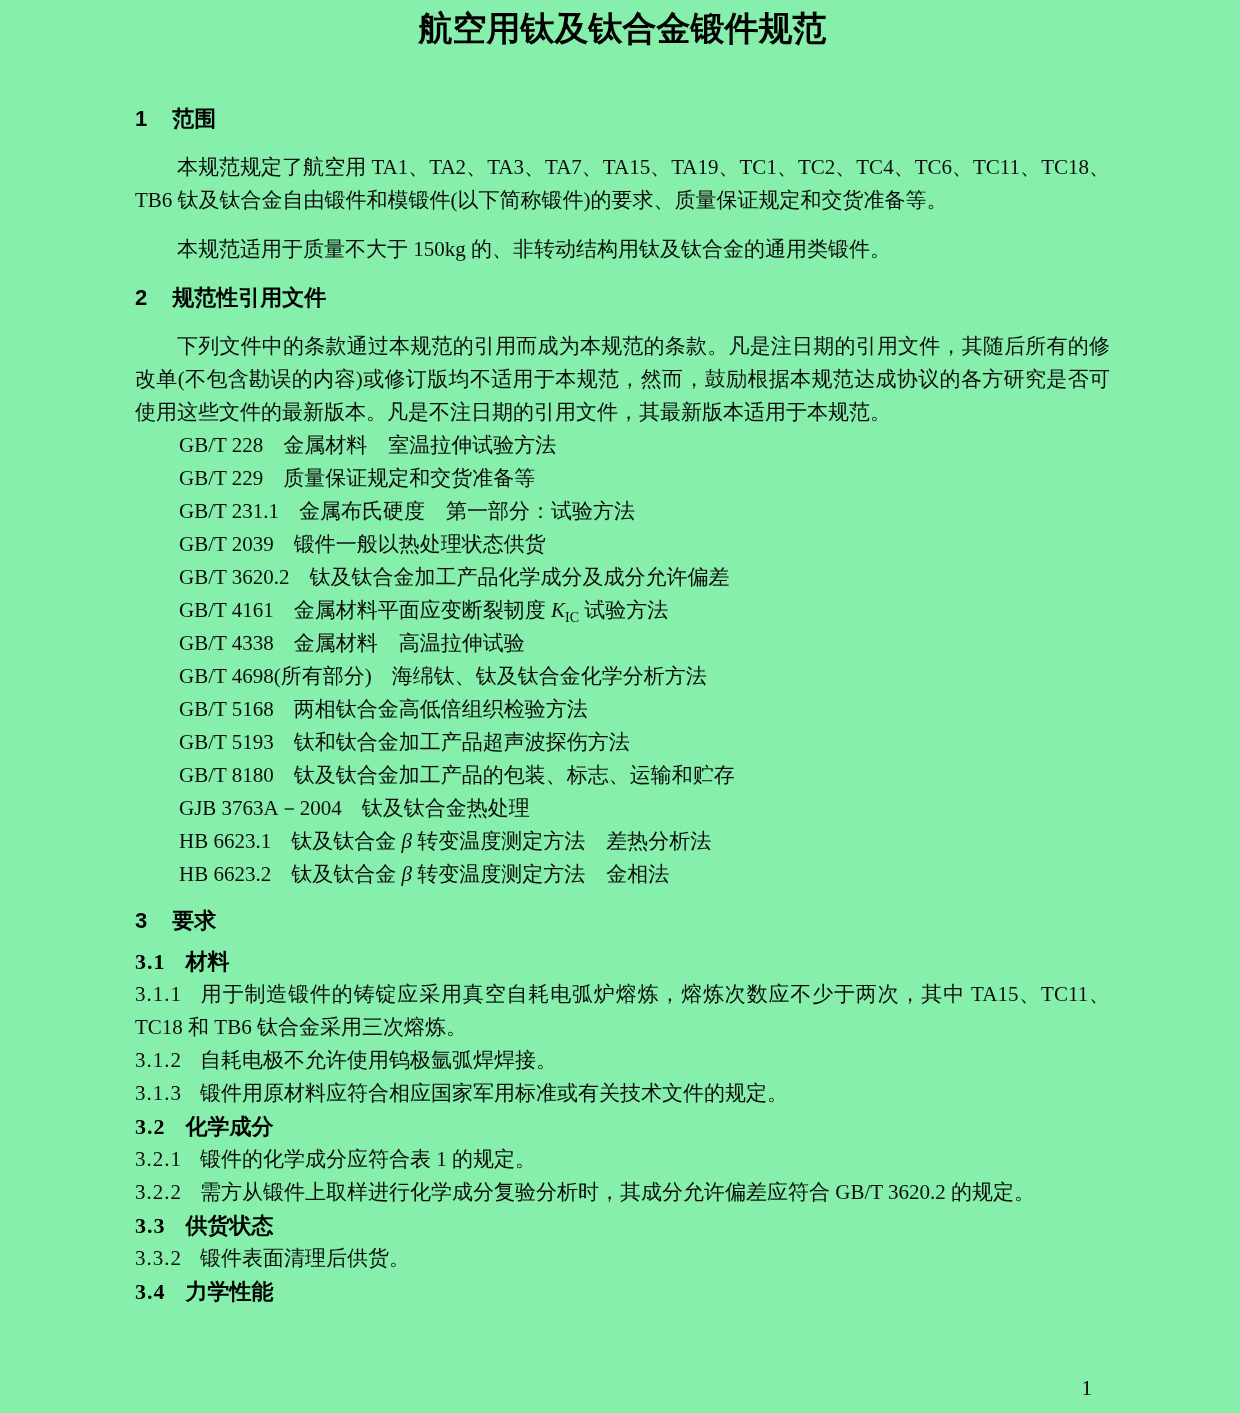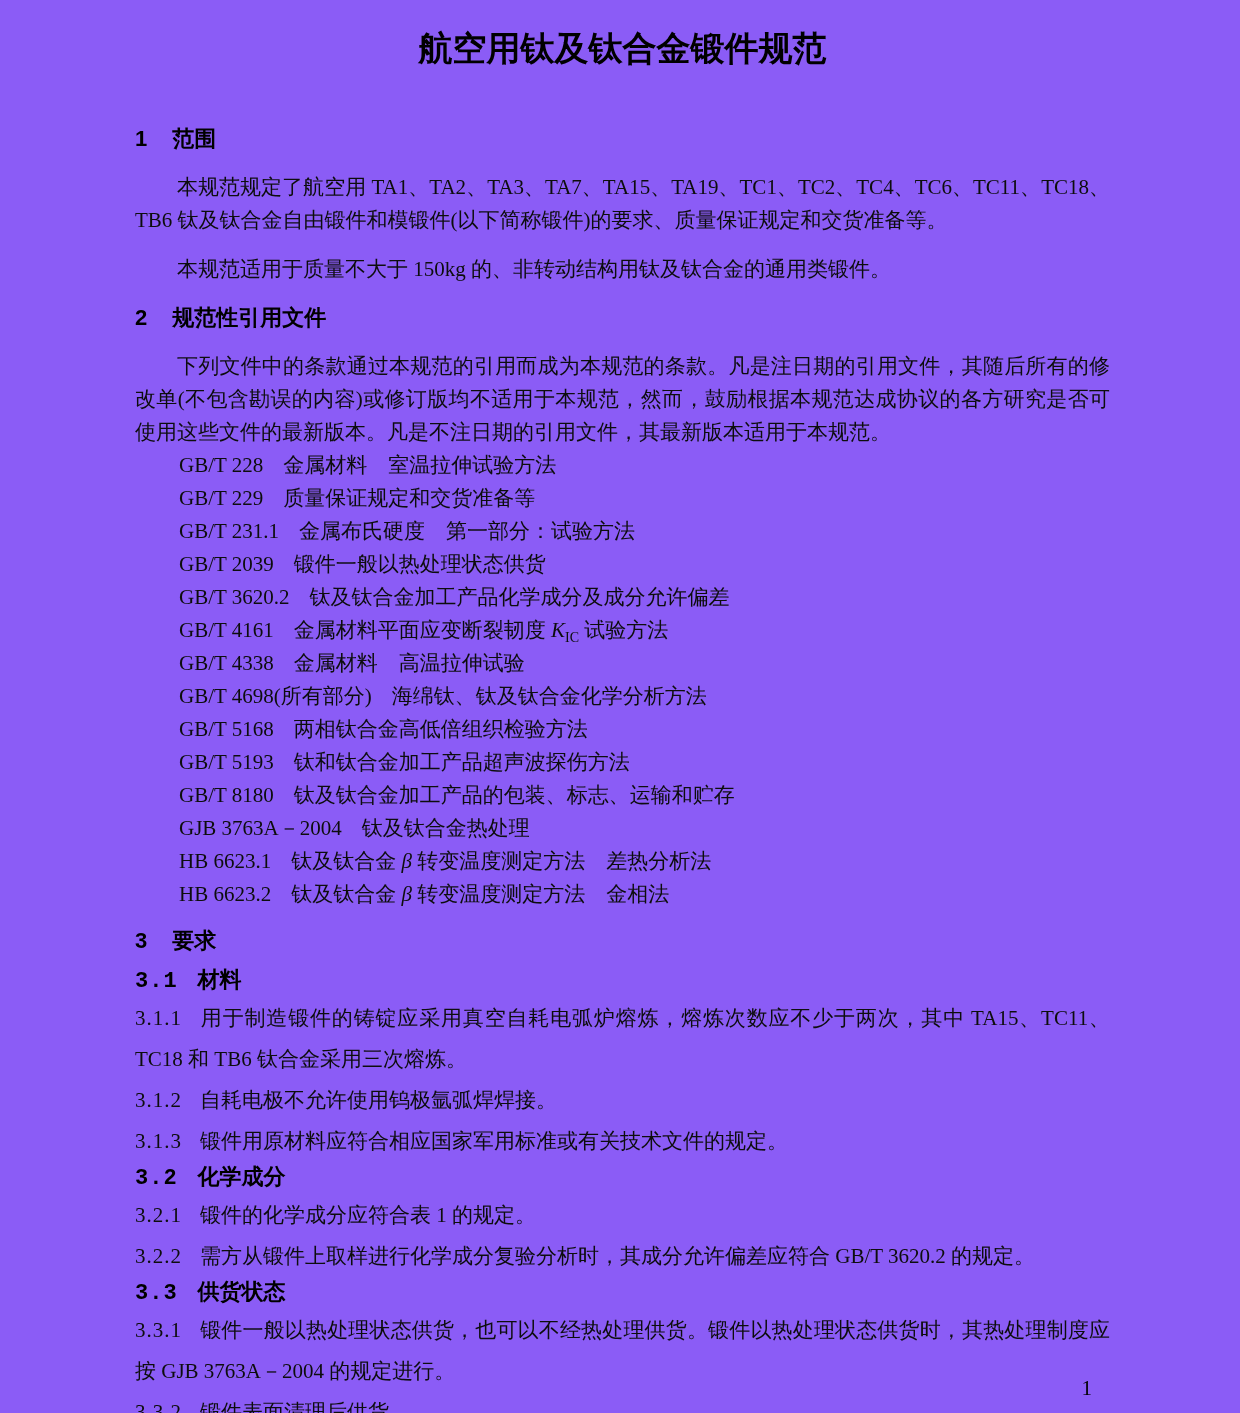--- a/index.html
+++ b/index.html
@@ -4,54 +4,54 @@
 <style>
   * { margin:0; padding:0; box-sizing:border-box; }
   html, body { background:#ffffff; }
   body {
     width:1240px; height:1413px; position:relative; overflow:hidden;
     font-family:"Liberation Serif","DejaVu Serif",serif;
     color:#0d0d0d;
   }
   .page {
     position:absolute; inset:0;
-    padding:24px 130px 0 135px;
-    background:#8b5cf6;
+    padding:4px 130px 0 135px;
+    background:#86efac;
   }
   .doc-title {
     font-family:"Liberation Sans","DejaVu Sans",sans-serif;
     font-weight:700; font-size:34px; line-height:48px;
     text-align:center; color:#000;
   }
   .sec-h {
     font-family:"Liberation Sans","DejaVu Sans",sans-serif;
     font-weight:700; font-size:22px; line-height:33px; color:#000;
   }
   .sec-h .h-num { margin-right:24px; letter-spacing:1px; }
   .h1-scope { margin-top:50px; margin-bottom:15px; }
   .h2-refs  { margin-top:15px; margin-bottom:15px; }
   .h3-reqs  { margin-top:13px; margin-bottom:8px; }
   .sub-h {
-    font-family:Liberation Mono, monospace;
+    font-family:Liberation Serif, serif;
     font-weight:700; font-size:22px; line-height:33px; color:#000;
   }
   .sub-h .h-num { margin-right:20px; letter-spacing:1px; }
   .body-para {
     font-size:21px; line-height:33px; text-align:justify;
     text-justify:inter-character;
   }
   .indent { text-indent:42px;margin-top:16px; }
   .ref-list { padding-left:44px; }
   .ref-line { font-size:21px; line-height:33px; white-space:nowrap; }
   .ref-code { margin-right:20px;text-align:center; }
   .greek { font-style:italic; }
   .kvar  { font-style:italic; }
   .ref-line sub { font-size:14px; line-height:0; }
   .req-item {
-    font-size:21px; line-height:41px; text-align:justify;
+    font-size:21px; line-height:33px; text-align:justify;
     text-justify:inter-character;
   }
   .req-num { margin-right:18px; letter-spacing:1px; }
   .page-number {
     position:absolute; top:1376px; right:148px;
     font-size:21px; line-height:24px; color:#000;
   }
 </style>
 </head>
 <body>
@@ -106,21 +106,20 @@
 
     <h3 class="sub-h">
       <span class="h-num">3.2</span><span>化学成分</span>
     </h3>
     <p class="req-item"><span class="req-num">3.2.1</span><span>锻件的化学成分应符合表 1 的规定。</span></p>
     <p class="req-item"><span class="req-num">3.2.2</span><span>需方从锻件上取样进行化学成分复验分析时，其成分允许偏差应符合 GB/T 3620.2 的规定。</span></p>
 
     <h3 class="sub-h">
       <span class="h-num">3.3</span><span>供货状态</span>
     </h3>
-    <p class="req-item"><span class="req-num">3.3.1</span><span>锻件一般以热处理状态供货，也可以不经热处理供货。锻件以热处理状态供货时，其热处理制度应按 GJB 3763A－2004 的规定进行。</span></p>
     <p class="req-item"><span class="req-num">3.3.2</span><span>锻件表面清理后供货。</span></p>
 
     <h3 class="sub-h">
       <span class="h-num">3.4</span><span>力学性能</span>
     </h3>
   </section>
 
   <div class="page-number">1</div>
 </div>
 

